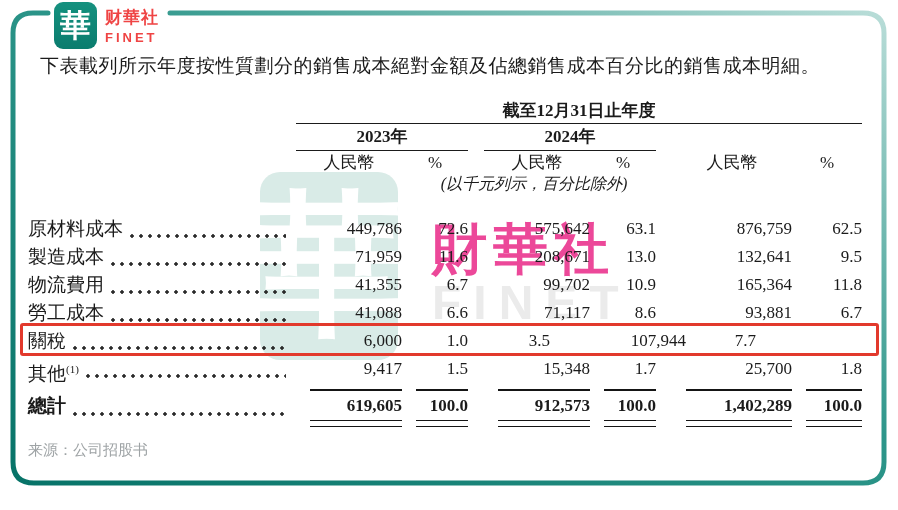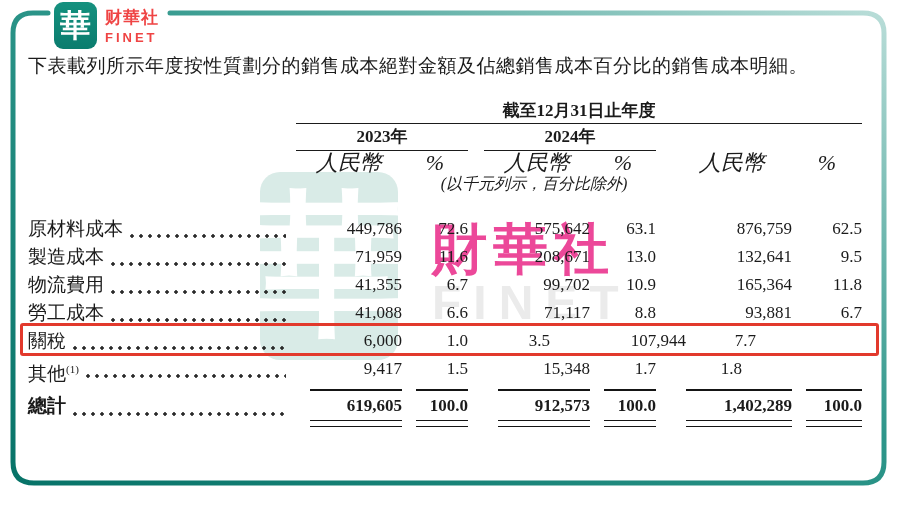--- a/index.html
+++ b/index.html
@@ -13,21 +13,21 @@
   
   .logo { position:absolute; left:54px; top:2px; display:flex; align-items:center; z-index:3; }
   .seal { width:43px; height:47px; border-radius:9px; background:linear-gradient(#15917f,#0a7c6e);
           display:flex; align-items:center; justify-content:center; }
   .seal span { color:#fff; font-size:31px; font-weight:bold; line-height:1; }
   .logo-text { margin-left:8px; font-family:"Liberation Sans","DejaVu Sans",sans-serif; color:#ef4444; }
   .logo-cn { font-size:17px; font-weight:bold; letter-spacing:1px; }
   .logo-en { font-size:13px; font-weight:bold; letter-spacing:3px; margin-top:1px; }
 
   
-  .intro { position:absolute; left:28px; top:53px; width:844px; font-size:19px;
+  .intro { position:absolute; left:40px; top:53px; width:844px; font-size:19px;
            letter-spacing:0.5px; z-index:2; }
 
   
   .wm-seal { position:absolute; left:260px; top:172px; width:138px; height:188px;
              background:#d9ebe7; border-radius:20px; display:flex; align-items:center;
              justify-content:center; overflow:hidden; z-index:0; }
   .wm-seal span { color:#ffffff; font-size:155px; font-weight:bold; line-height:1; }
   .wm-text { position:absolute; left:432px; top:222px; z-index:0;
              font-family:"Liberation Sans","DejaVu Sans",sans-serif; font-weight:bold; }
   .wm-cn { font-size:55px; color:#ec4899; letter-spacing:6px; line-height:1; }
@@ -37,21 +37,21 @@
   .table { position:absolute; left:28px; top:100px; width:834px; z-index:1; }
   .numeric-region { margin-left:268px; width:566px; }
   .span-row { text-align:center; font-weight:bold; font-size:17px; height:24px; line-height:22px;
               border-bottom:1.5px solid #1b1b1b; }
   .years-row { display:flex; height:27px; }
   .ycell { text-align:center; font-weight:bold; font-size:17px; line-height:26px;
            border-bottom:1.5px solid #1b1b1b; }
   .g12 { width:172px; }
   .g3  { width:190px; }
   .colgap { width:16px; }
-  .sub-row { display:flex; height:23px; font-style:italic; font-size:22px; line-height:24px;align-items:center; }
+  .sub-row { display:flex; height:23px; font-size:17px; line-height:24px;align-items:center; }
   .scell { text-align:center; }
   .scell.rmb { width:106px; }
   .scell.pct { width:66px; }
   .scell.rmbw { width:120px; }
   .scell.pctw { width:70px; }
   .note-row { height:21px; display:flex; justify-content:center; }
   .note { font-style:italic; font-size:16px; line-height:20px; position:relative; left:-45px; white-space:nowrap; }
 
   .tbody { margin-top:20px; }
   .trow { position:relative; display:flex; height:28px; line-height:28px; font-size:19px; }
@@ -186,21 +186,21 @@
         </div>
         <div class="trow">
           <span class="labelzone">
             <span class="rlabel">勞工成本</span>
             <span class="leader"></span>
           </span>
           <span class="num rmb">41,088</span>
           <span class="num pct">6.6</span>
           <span class="colgap"></span>
           <span class="num rmb">71,117</span>
-          <span class="num pct">8.8</span>
+          <span class="num pct">8.6</span>
           <span class="colgap"></span>
           <span class="num rmbw">93,881</span>
           <span class="num pctw">6.7</span>
         </div>
         <div class="trow">
           <span class="labelzone">
             <span class="rlabel">關稅</span>
             <span class="leader"></span>
           </span>
           <span class="num rmb">6,000</span>
@@ -216,33 +216,35 @@
           <span class="labelzone">
             <span class="rlabel">其他<sup>(1)</sup></span>
             <span class="leader"></span>
           </span>
           <span class="num rmb">9,417</span>
           <span class="num pct">1.5</span>
           <span class="colgap"></span>
           <span class="num rmb">15,348</span>
           <span class="num pct">1.7</span>
           <span class="colgap"></span>
+          <span class="num rmbw">25,700</span>
           <span class="num pctw">1.8</span>
         </div>
         <div class="trow total">
           <span class="labelzone">
             <span class="rlabel">總計</span>
             <span class="leader"></span>
           </span>
           <span class="num rmb">619,605</span>
           <span class="num pct">100.0</span>
           <span class="colgap"></span>
           <span class="num rmb">912,573</span>
           <span class="num pct">100.0</span>
           <span class="colgap"></span>
           <span class="num rmbw">1,402,289</span>
           <span class="num pctw">100.0</span>
         </div>
       </div>
   </div>
 
+  <div class="source">来源：公司招股书</div>
 
 </div>
 
 </body></html>

